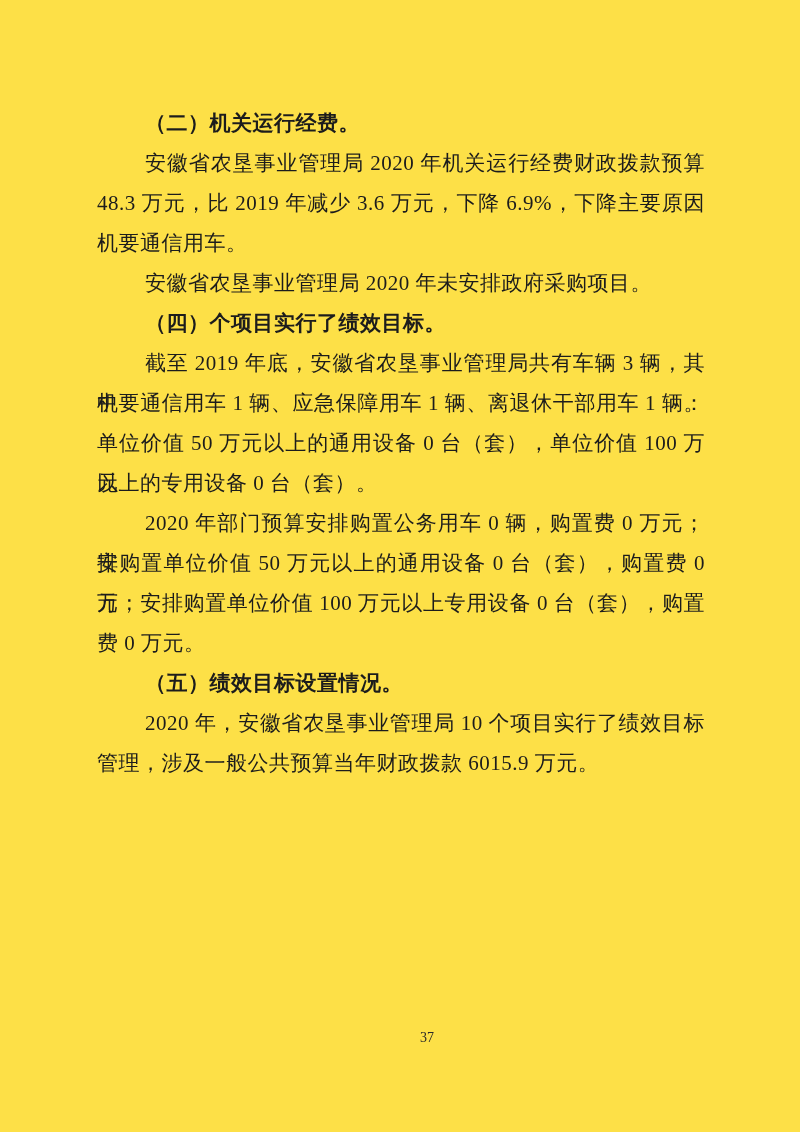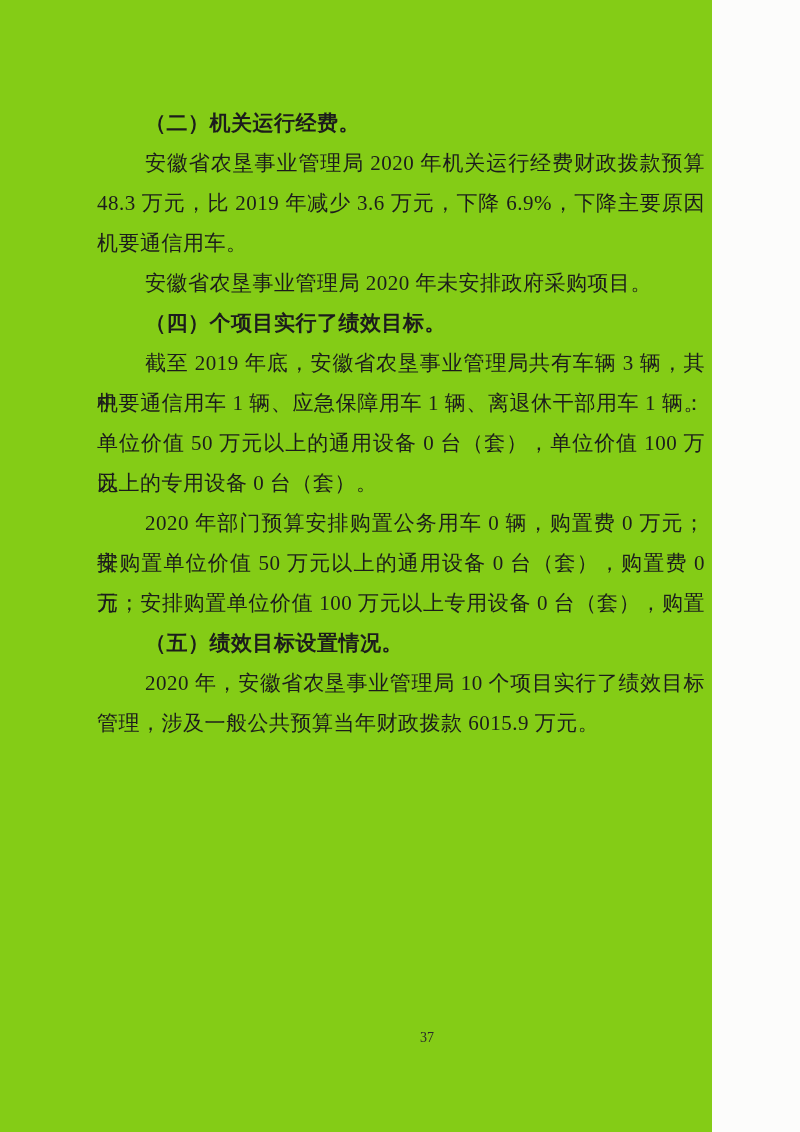--- a/index.html
+++ b/index.html
@@ -10,22 +10,22 @@
     width: 800px;
     height: 1132px;
     background: #fcfcfb;
     position: relative;
     overflow: hidden;
     font-family: "Liberation Serif", "DejaVu Serif", serif;
   }
   .page {
     position: absolute;
     left: 0; top: 0;
-    width: 712px; height: 1132px;
-    background: #84cc16;
+    width: 800px; height: 1132px;
+    background: #fde047;
   }
   .content {
     position: absolute;
     left: 97px;
     top: 103px;
     width: 608px;
     color: #1c1c1c;
   }
   .line {
     font-size: 21px;
@@ -75,20 +75,21 @@
     <div class="line heading indent">（四）个项目实行了绩效目标。</div>
 
     <div class="line indent fill">截至 2019 年底，安徽省农垦事业管理局共有车辆 3 辆，其中：</div>
     <div class="line fill">机要通信用车 1 辆、应急保障用车 1 辆、离退休干部用车 1 辆。</div>
     <div class="line fill">单位价值 50 万元以上的通用设备 0 台（套），单位价值 100 万元</div>
     <div class="line">以上的专用设备 0 台（套）。</div>
 
     <div class="line indent fill">2020 年部门预算安排购置公务用车 0 辆，购置费 0 万元；安</div>
     <div class="line fill">排购置单位价值 50 万元以上的通用设备 0 台（套），购置费 0 万</div>
     <div class="line fill">元；安排购置单位价值 100 万元以上专用设备 0 台（套），购置</div>
+    <div class="line">费 0 万元。</div>
 
     <div class="line heading indent">（五）绩效目标设置情况。</div>
 
     <div class="line indent fill">2020 年，安徽省农垦事业管理局 10 个项目实行了绩效目标</div>
     <div class="line">管理，涉及一般公共预算当年财政拨款 6015.9 万元。</div>
 
   </div>
 
   <div class="page-number">37</div>
 </div>

